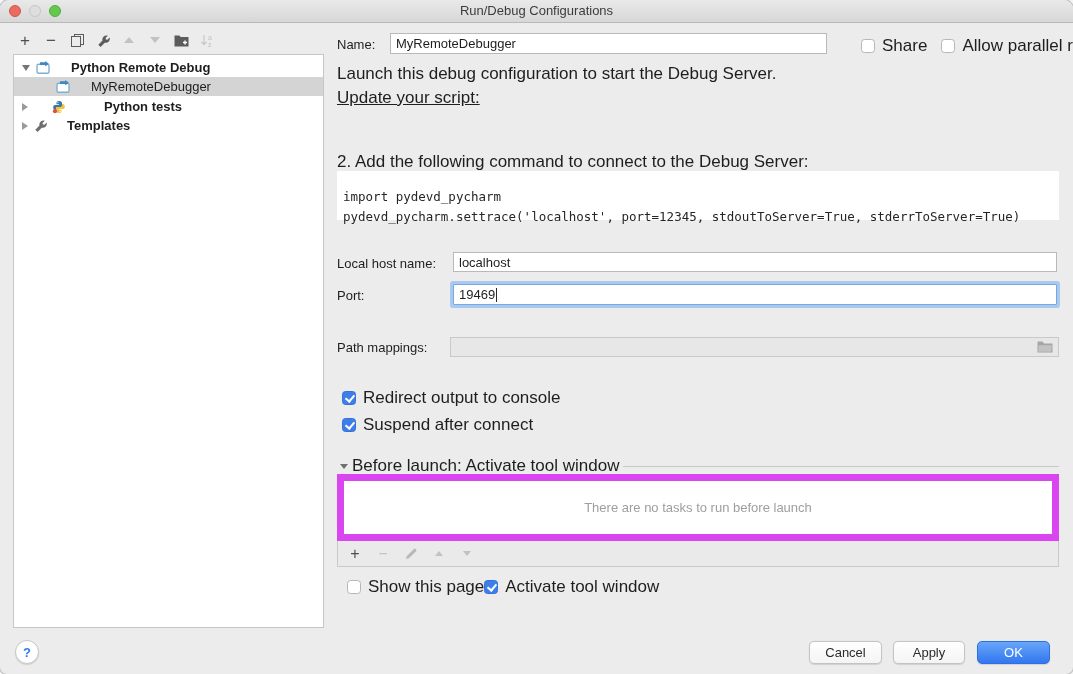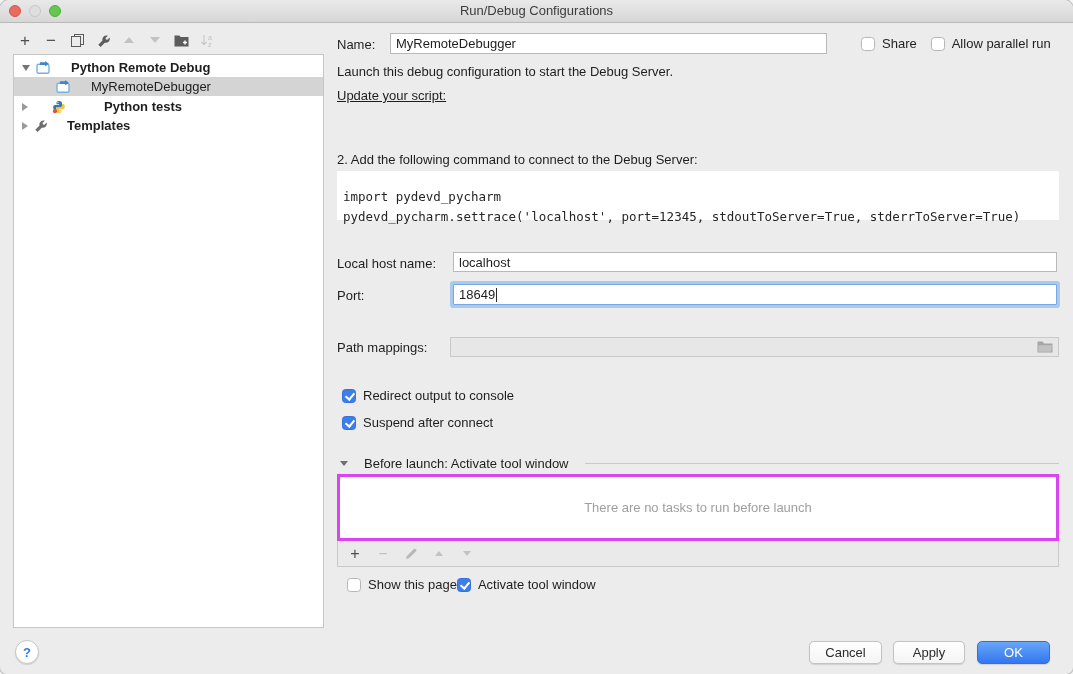--- a/index.html
+++ b/index.html
@@ -48,26 +48,26 @@
 
   .cb{width:14px;height:14px;border:1px solid #b6b6b6;border-radius:3.5px;background:#fff;
       display:inline-block;box-sizing:border-box;position:relative;flex:0 0 auto;}
   .cb.checked{background:#3e7eea;border-color:#3572d8;}
   .cb.checked::after{content:"";position:absolute;left:4px;top:1px;width:4px;height:7px;
       border:solid #fff;border-width:0 2px 2px 0;transform:rotate(40deg);}
   .cb-group{display:inline-flex;align-items:center;gap:7px;}
 
   .code{position:absolute;background:#fff;font-family:"DejaVu Sans Mono","Liberation Mono",monospace;
         font-size:12.5px;color:#262626;box-sizing:border-box;}
-  .txt{font-size:13px;white-space:nowrap;}
-
-  .section-head{position:absolute;display:flex;align-items:center;gap:16px;}
+  .txt{font-size:17px;white-space:nowrap;}
+
+  .section-head{position:absolute;display:flex;align-items:center;gap:4px;}
   .sep-line{flex:1;height:1px;background:#c9c9c9;}
 
-  .tasks-box{position:absolute;background:#fff;border:3px solid #d946ef;box-sizing:border-box;
+  .tasks-box{position:absolute;background:#fff;border:7px solid #d946ef;box-sizing:border-box;
              display:flex;align-items:center;justify-content:center;color:#9e9e9e;}
   .tasks-toolbar{position:absolute;background:#eaeaea;border:1px solid #c9c9c9;border-top:none;
                  box-sizing:border-box;display:flex;align-items:center;padding-left:6px;gap:6px;}
   .tasks-toolbar .tri.up{border-left:4.5px solid transparent;border-right:4.5px solid transparent;border-bottom:5.5px solid currentColor;}
   .tasks-toolbar .tri.down{border-left:4.5px solid transparent;border-right:4.5px solid transparent;border-top:5.5px solid currentColor;}
 
   
   .btn{position:absolute;height:21px;border-radius:5px;border:1px solid #c3c3c3;
        background:linear-gradient(#ffffff,#f4f4f4);color:#2b2b2b;font-size:13px;
        display:flex;align-items:center;justify-content:center;box-shadow:0 0.5px 1px rgba(0,0,0,.12);}
@@ -198,21 +198,21 @@
     <div>pydevd_pycharm.settrace('localhost', port=12345, stdoutToServer=True, stderrToServer=True)</div>
   </div>
 
   <div class="lbl" style="left:337px;top:256px;">Local host name:</div>
   <div class="field" style="left:453px;top:252px;width:604px;height:20px;">
     <span>localhost</span>
   </div>
 
   <div class="lbl" style="left:337px;top:288px;">Port:</div>
   <div class="field focused" style="left:453px;top:284px;width:604px;height:21px;">
-    <span>18649</span>
+    <span>19469</span>
       <span class="caret"></span>
   </div>
 
   <div class="lbl" style="left:337px;top:340px;">Path mappings:</div>
   <div class="field disabled" style="left:450px;top:337px;width:609px;height:20px;">
     <span style="flex:1;"></span>
     <span style="display:flex;">
       <svg width="16" height="12" viewBox="0 0 16 12">
           <path fill="#a6a6a6" d="M.5.5h5l1.5 2h8.5v9H.5z"></path>
           <path fill="#c2c2c2" d="M1.6 4.2h13.2l-.6 6.6H1.2z"></path>

